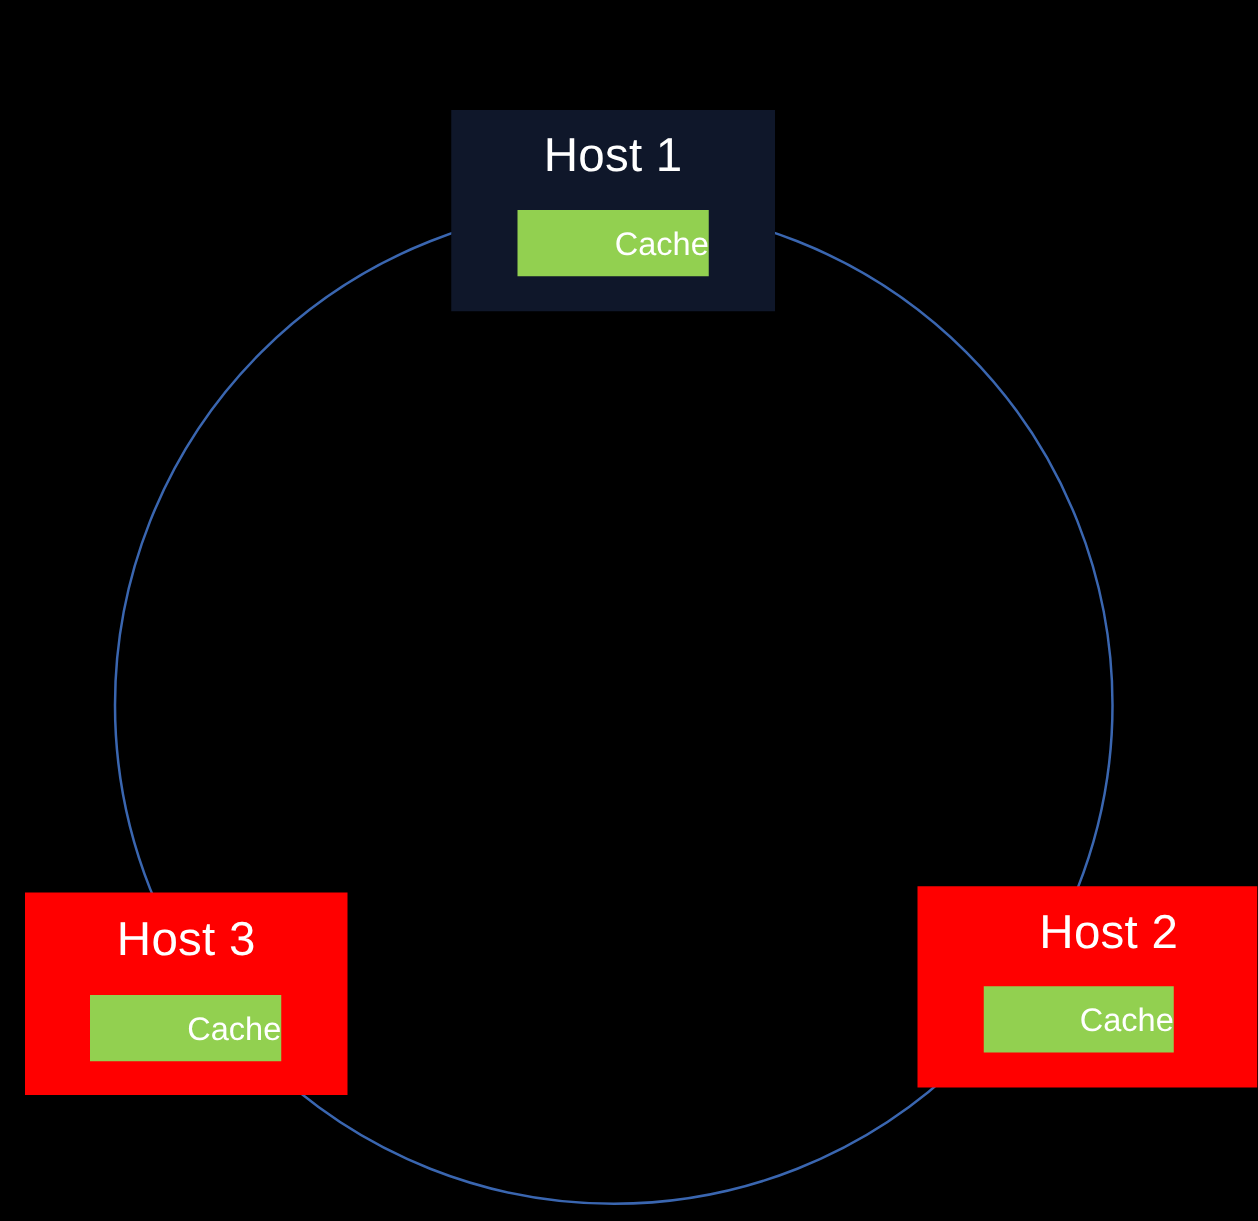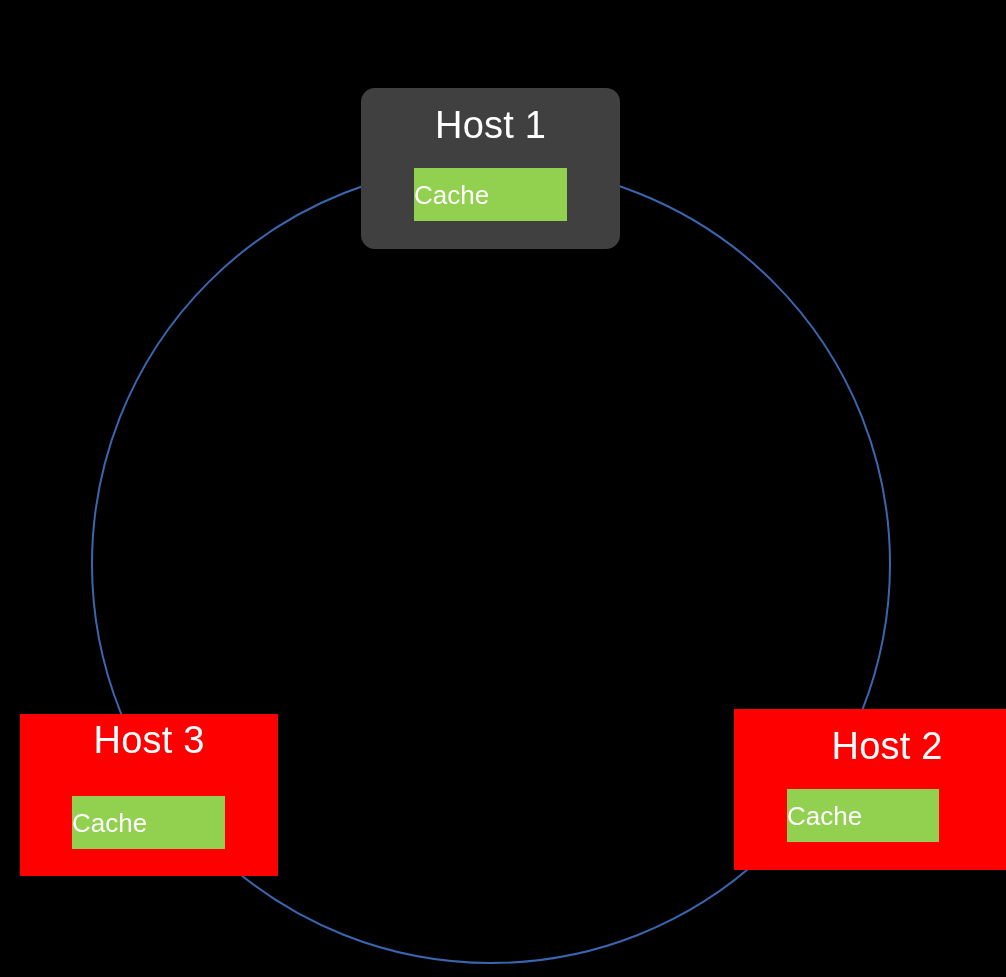--- a/index.html
+++ b/index.html
@@ -41,21 +41,21 @@
     font-size: 38px;
     font-weight: 400;
     line-height: 1;
     letter-spacing: 0.2px;
     white-space: nowrap;
   }
   .cache-box {
     background: #92D050;
     display: flex;
     align-items: center;
-    justify-content: flex-start;
+    justify-content: flex-end;
     box-sizing: border-box;
   }
   .cache-label {
     color: #FFFFFF;
     font-family: "Liberation Sans", sans-serif;
     font-size: 26px;
     font-weight: 400;
     line-height: 1;
     white-space: nowrap;
   }
@@ -97,40 +97,40 @@
   }
 
   
   #host-3 {
     left: 20px;
     top: 714px;
     width: 258px;
     height: 162px;
   }
   #host-3 .host-title {
-    margin-top: 7px;
+    margin-top: 19px;
   }
   #host-3 .cache-box {
     position: absolute;
     left: 52px;
     top: 82px;
     width: 153px;
     height: 53px;
   }
 </style>
 </head>
 <body>
 
 <div id="canvas" style="background: rgb(0, 0, 0); width: 1006px; height: 977px;">
 
   <svg id="ring-svg" viewBox="0 0 1006 977">
     <circle id="ring-circle" cx="491" cy="564" r="399" fill="none" stroke="#3A66B0" stroke-width="2"></circle>
   </svg>
 
-  <div class="host-node" id="host-1" style="background: #404040; border-radius: 14px;">
+  <div class="host-node" id="host-1" style="background: #0f172a;">
     <div class="host-title" style="color: rgb(255, 255, 255);">Host 1</div>
     <div class="cache-box" style="background: rgb(146, 208, 80);">
       <span class="cache-label" style="color: rgb(255, 255, 255);">Cache</span>
     </div>
   </div>
 
   <div class="host-node" id="host-2" style="background: rgb(255, 0, 0);">
     <div class="host-title" style="color: rgb(255, 255, 255);">Host 2</div>
     <div class="cache-box" style="background: rgb(146, 208, 80);">
       <span class="cache-label" style="color: rgb(255, 255, 255);">Cache</span>

